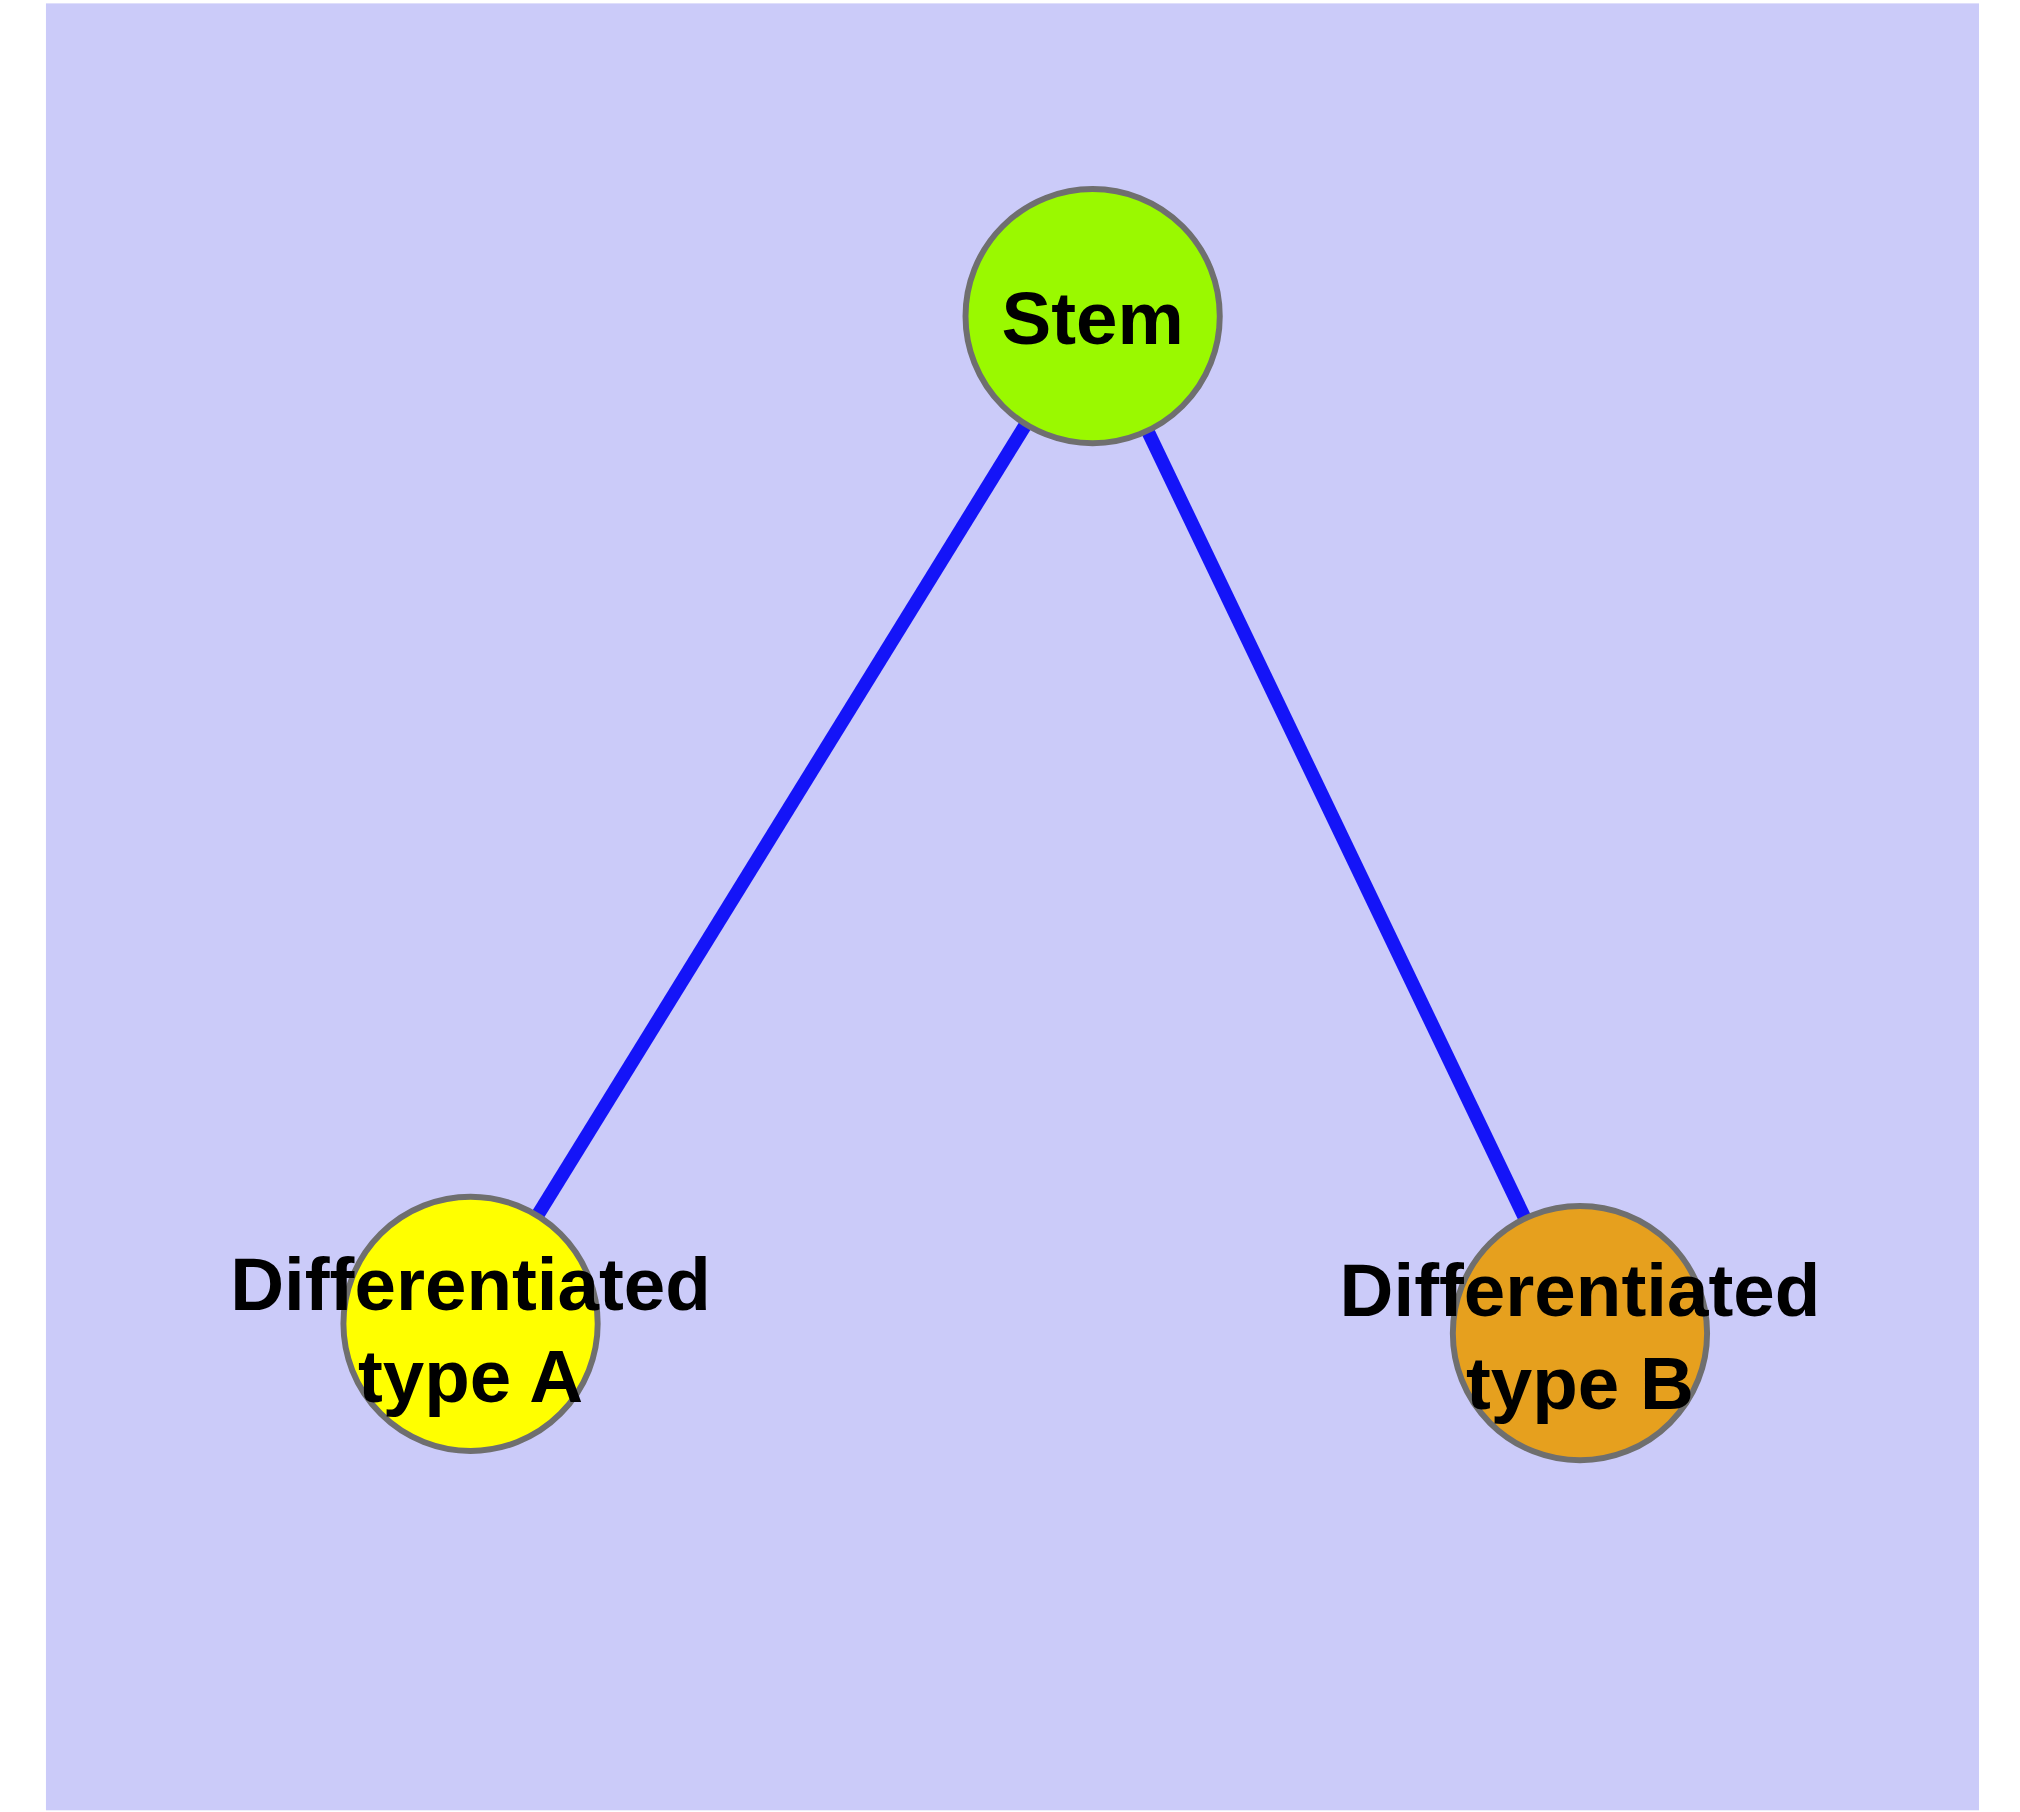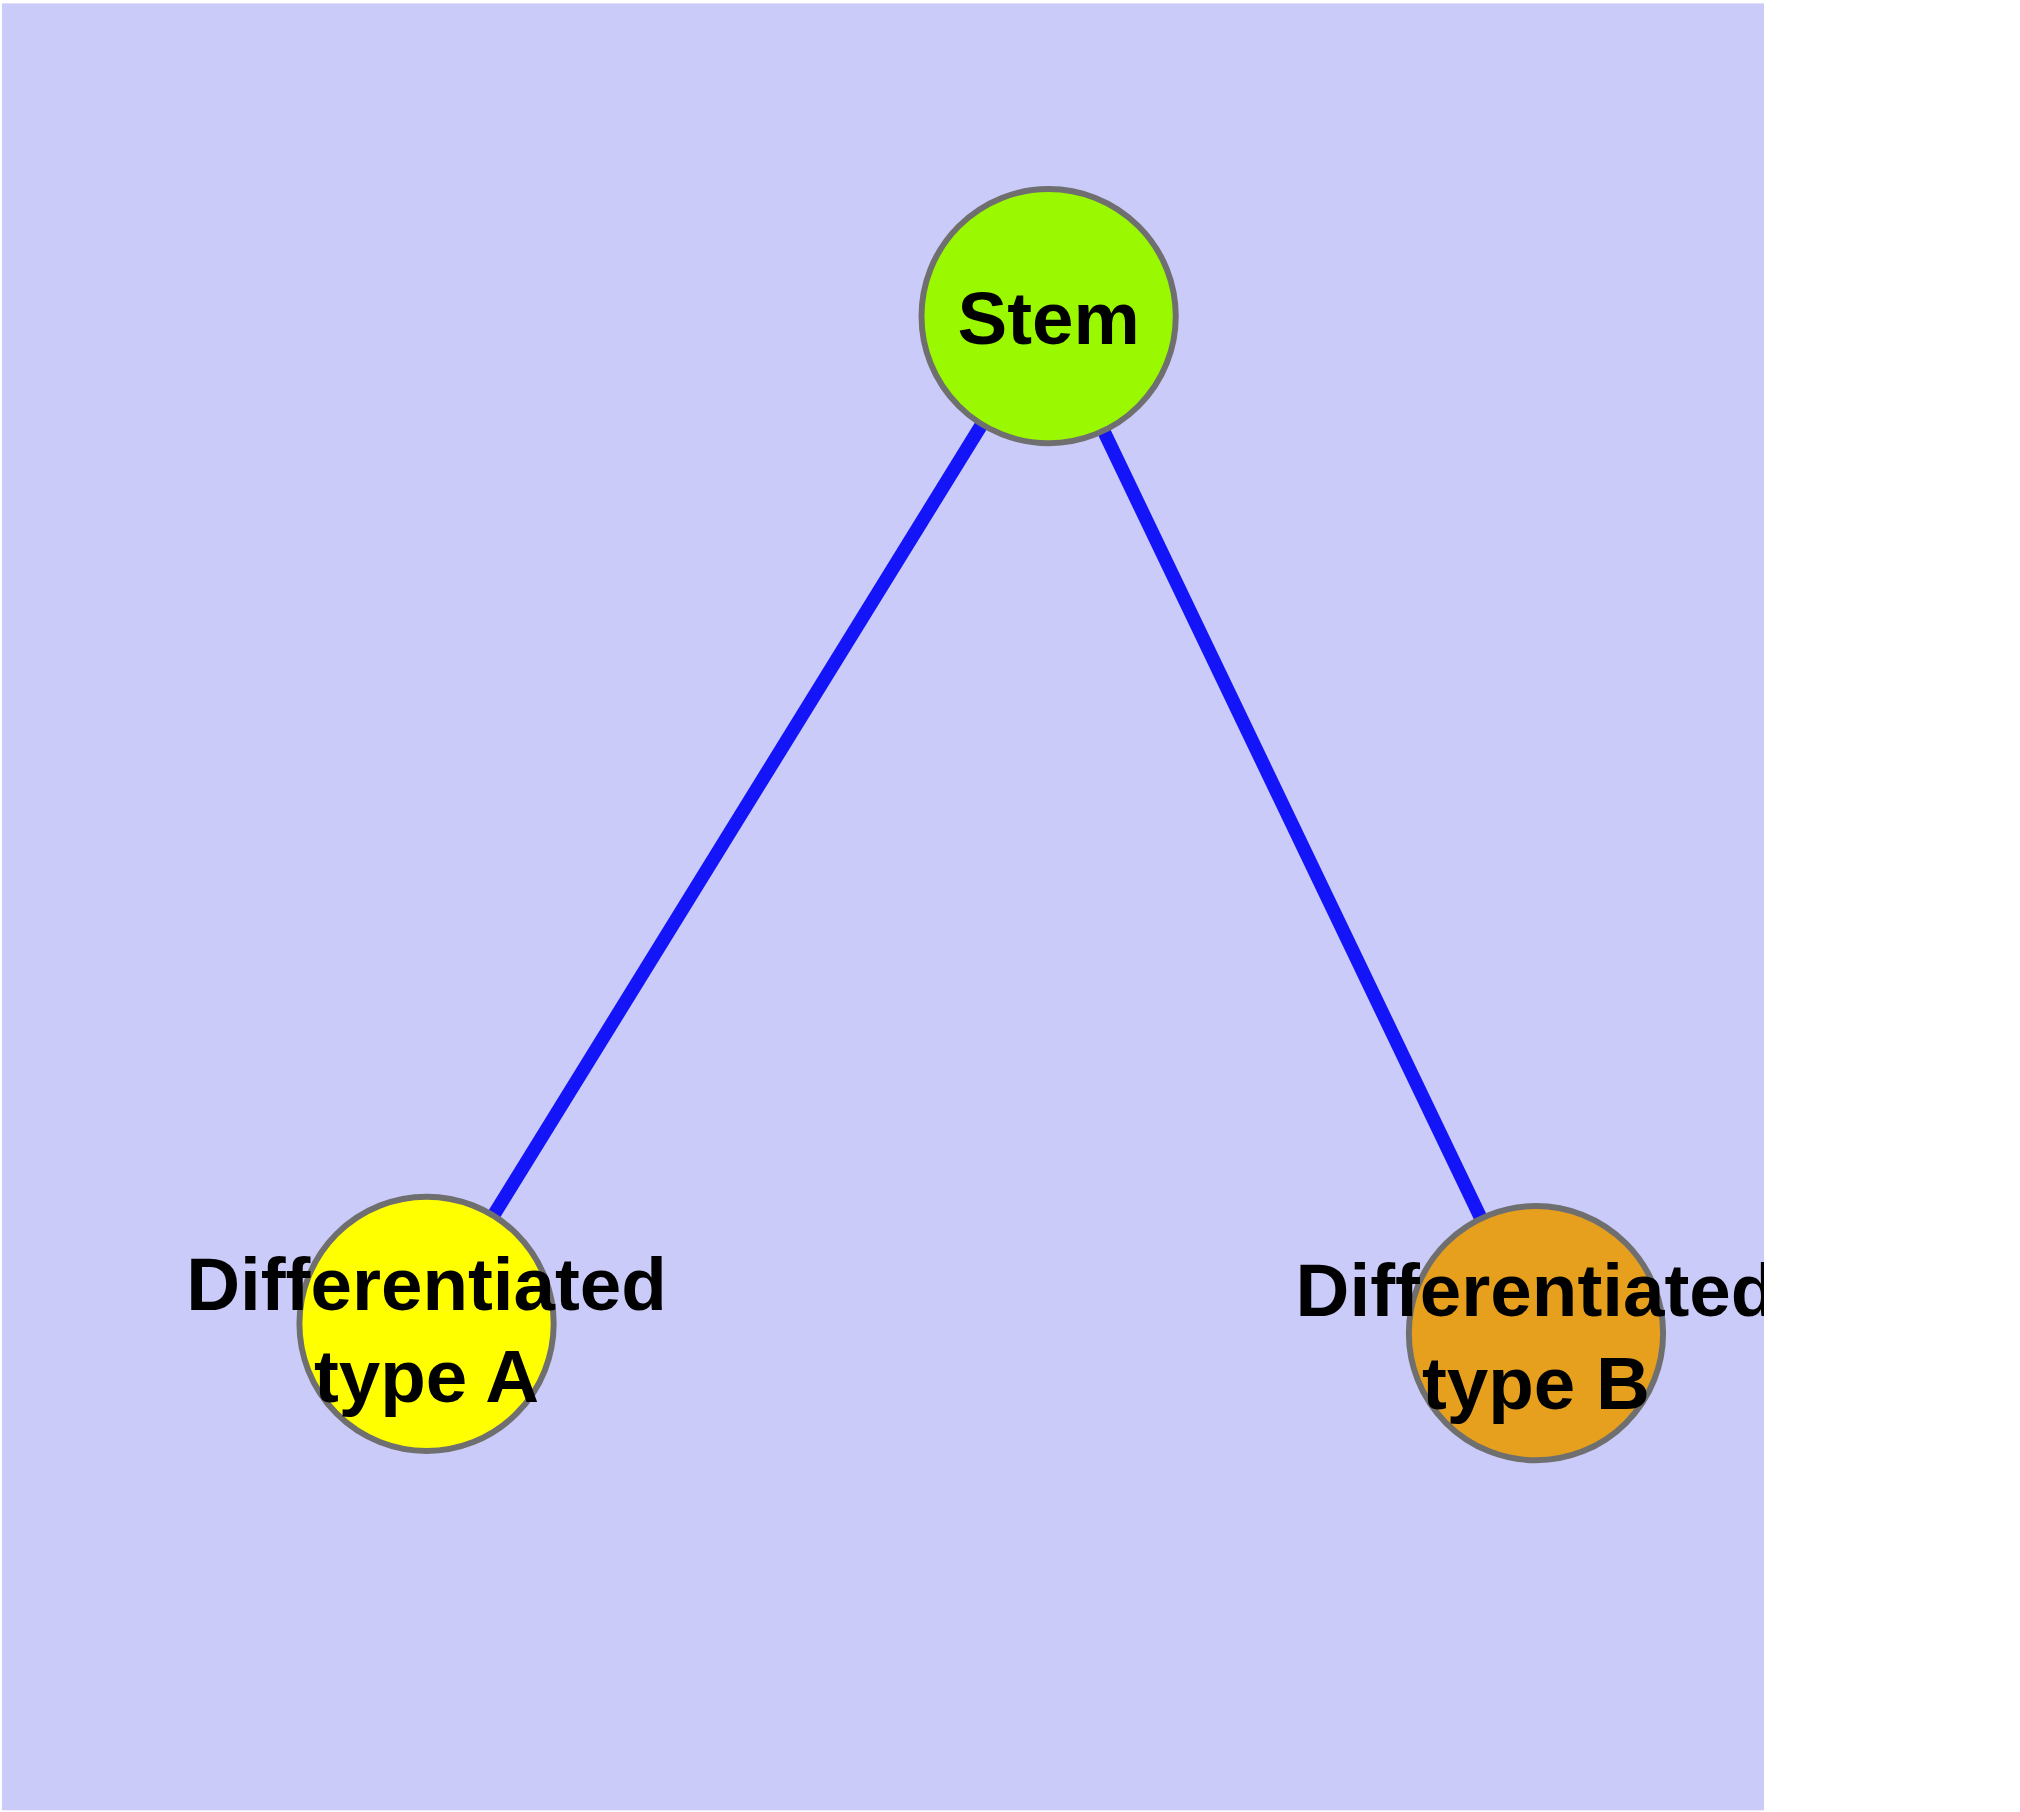--- a/index.html
+++ b/index.html
@@ -2,24 +2,25 @@
 <html style="font-size:13.6px"><head>
 <meta charset="utf-8">
 <style>
   html, body {
     margin: 0;
     padding: 0;
     background: #ffffff;
   }
   .stage {
     position: relative;
-    width: 1764px;
+    width: 1935px;
     height: 1812px;
     background: #ffffff;
     overflow: hidden;
+    margin-left: 44px;
   }
   .stage svg {
     display: block;
     width: 2021px;
     height: 1812px;
   }
   text {
     font-family: "Liberation Sans", sans-serif;
     font-weight: bold;
     font-size: 88px;

